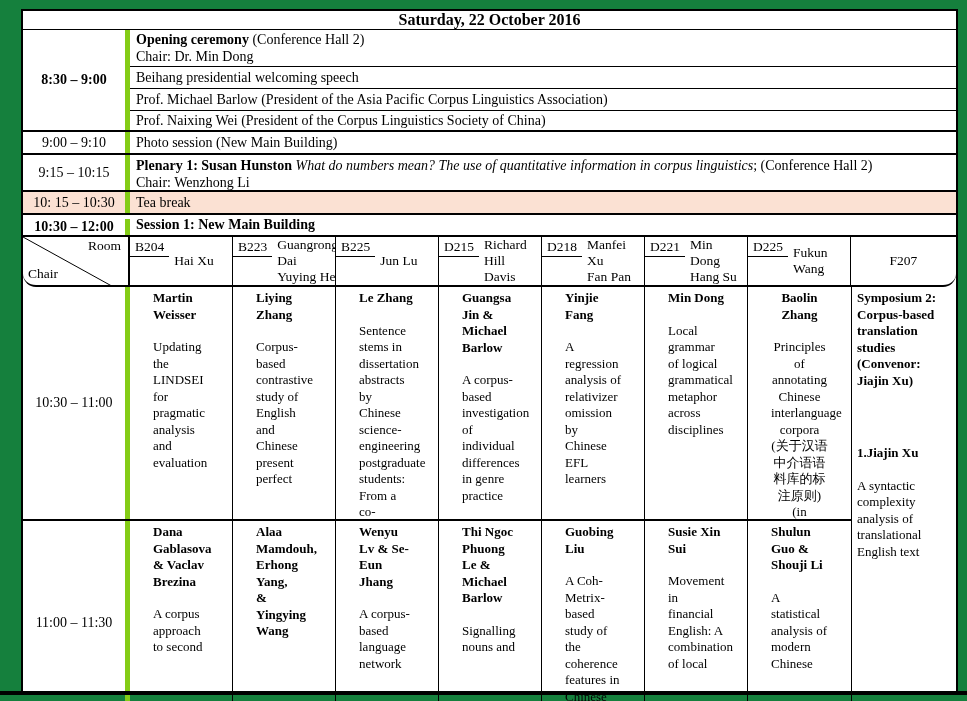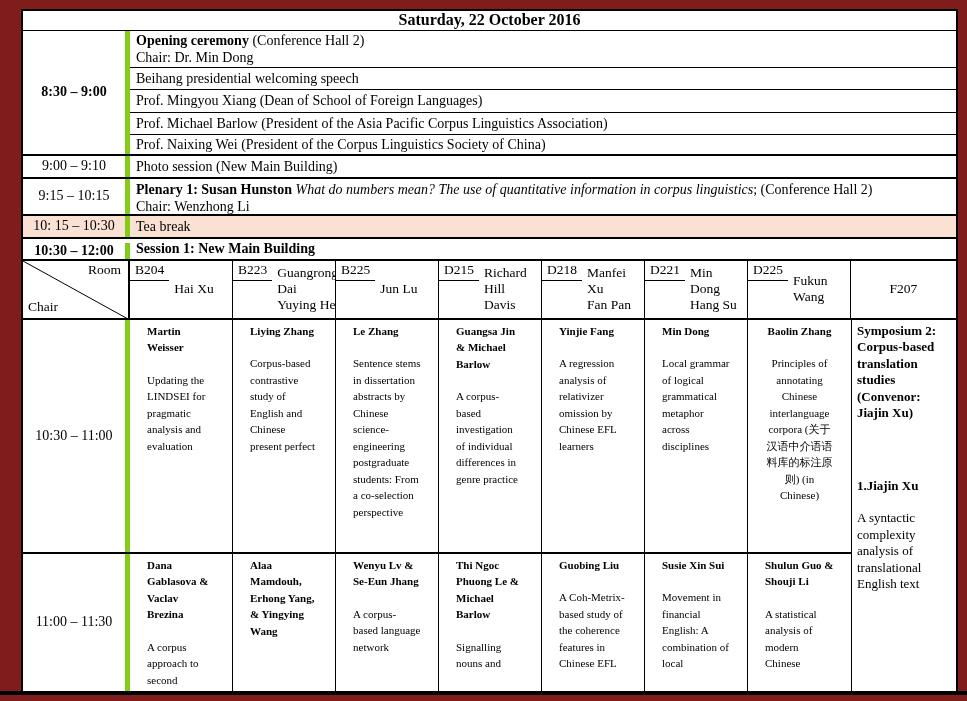--- a/index.html
+++ b/index.html
@@ -4,21 +4,21 @@
 <style>
   * { box-sizing: border-box; margin: 0; padding: 0; }
   html, body { background: #ffffff; }
   body {
     width: 967px; height: 701px;
     font-family: "Liberation Serif", "DejaVu Serif", serif;
     color: #000;
     position: relative;
     overflow: hidden;
   }
-  .page { position: relative; width: 967px; height: 701px; background: #7f1d1d; }
+  .page { position: relative; width: 967px; height: 701px; background: #15803d; }
 
   .sched-table {
     position: absolute; left: 21px; top: 9px;
     width: 937px; height: 682px;
     border: 2px solid #000; border-bottom: none;
     display: flex; flex-direction: column;
     background: #fff;
   }
   .bottom-bar { position: absolute; left: 0; top: 691px; width: 967px; height: 4px; background: #000; }
 
@@ -51,40 +51,40 @@
   .op-s5 { flex: 1; }
 
   .r-photo { height: 23px; }
   .r-plenary { height: 37px; }
   .r-tea { height: 23px; }
   .r-session { height: 22px; align-items: flex-end; }
   .r-session .content-cell, .r-session .time-cell { font-weight: bold; }
   .time-bold { font-weight: bold; }
 
   
-  .r-header { height: 60px; }
+  .r-header { height: 60px; border-radius: 13px; }
   .corner-cell { width: 107px; flex: 0 0 107px; border-right: 2px solid #000; position: relative; overflow: hidden; }
   .corner-cell svg { position: absolute; left: 0; top: 0; }
   .corner-room { position: absolute; top: 1px; right: 7px; font-size: 13.5px; }
   .corner-chair { position: absolute; bottom: 3px; left: 5px; font-size: 13.5px; }
   .hdr-col { width: 103px; flex: 0 0 103px; border-right: 1px solid #000; display: flex; flex-direction: row; overflow: hidden; }
   .hdr-room { height: 20px; border-bottom: 1px solid #000; padding: 0 5px; font-size: 13.5px; display: flex; align-items: center; }
   .hdr-chair { flex: 1; padding: 0 5px; font-size: 13.5px; line-height: 16px; display: flex; align-items: center; white-space: pre-line; }
   .hdr-f207 { flex: 1; display: flex; align-items: center; justify-content: center; font-size: 13.5px; }
 
   
   .slots-wrap { flex: 1; display: flex; }
   .slots-left { flex: 1; display: flex; flex-direction: column; }
   .r-slot1 { height: 234px; }
   .r-slot2 { flex: 1; }
   .slot-row { display: flex; width: 100%; height: 100%; }
   .talk-cell {
     width: 103px; flex: 0 0 103px;
     border-right: 1px solid #000;
-    padding: 3px 17px; font-size: 11px; line-height: 16.5px;
+    padding: 3px 23px; font-size: 13px; line-height: 16.5px;
     overflow: hidden;
   }
   .talk-authors { font-weight: bold; white-space: pre-line; }
   .talk-title { margin-top: 16px; }
   .sym-cell { flex: 1; padding: 3px 5px; font-size: 13px; line-height: 16.5px; overflow: hidden; }
   .sym-header { font-weight: bold; }
   .sym-speaker { font-weight: bold; margin-top: 56px; }
   .sym-title { margin-top: 16px; }
 </style>
 </head>
@@ -98,21 +98,20 @@
     </div>
 
     <div class="row r-opening bb2">
       <div class="time-cell time-bold">8:30 – 9:00</div>
       <div class="opening-col">
         <div class="op-sub op-s1 bb1">
           <div><span class="bold">Opening ceremony</span><span> (Conference Hall 2)</span></div>
           <div>Chair: Dr. Min Dong</div>
         </div>
         <div class="op-sub op-s2 bb1">Beihang presidential welcoming speech</div>
-        <div class="op-sub op-s3 bb1">Prof. Mingyou Xiang (Dean of School of Foreign Languages)</div>
         <div class="op-sub op-s4 bb1">Prof. Michael Barlow (President of the Asia Pacific Corpus Linguistics Association)</div>
         <div class="op-sub op-s5">Prof. Naixing Wei (President of the Corpus Linguistics Society of China)</div>
       </div>
     </div>
 
     <div class="row r-photo bb2">
       <div class="time-cell">9:00 – 9:10</div>
       <div class="content-cell v-center">Photo session (New Main Building)</div>
     </div>
 

